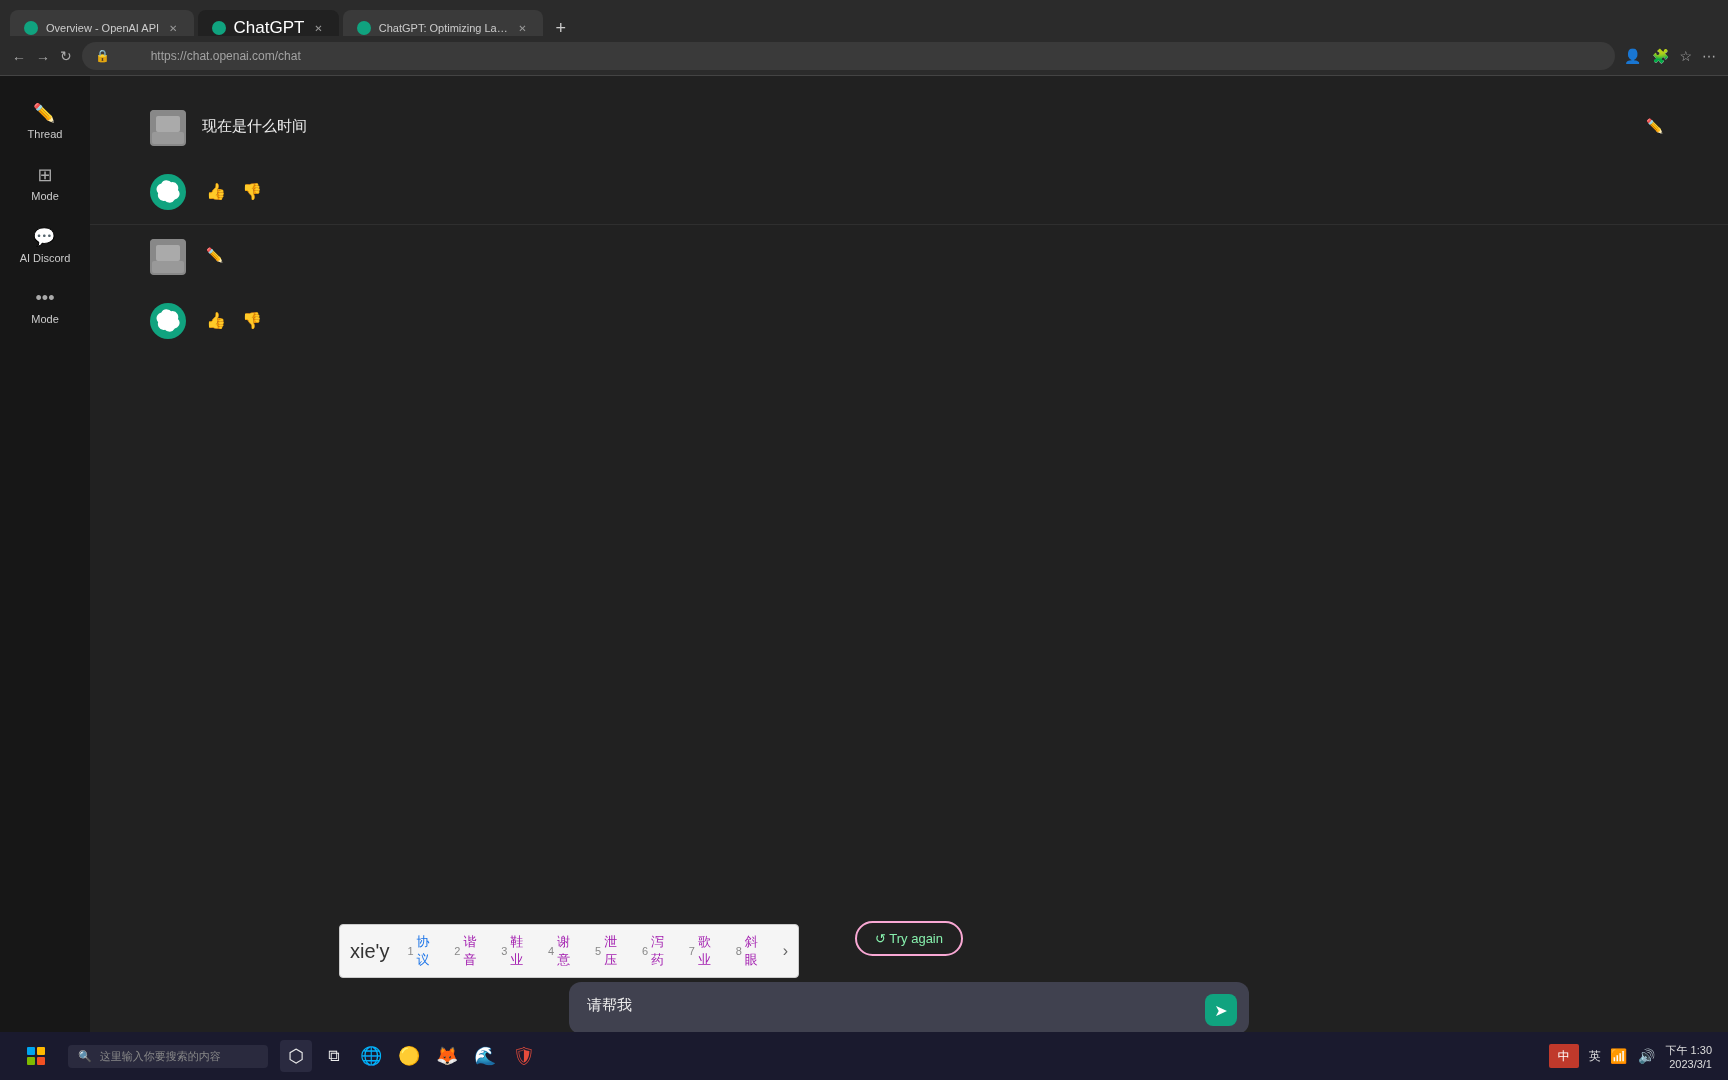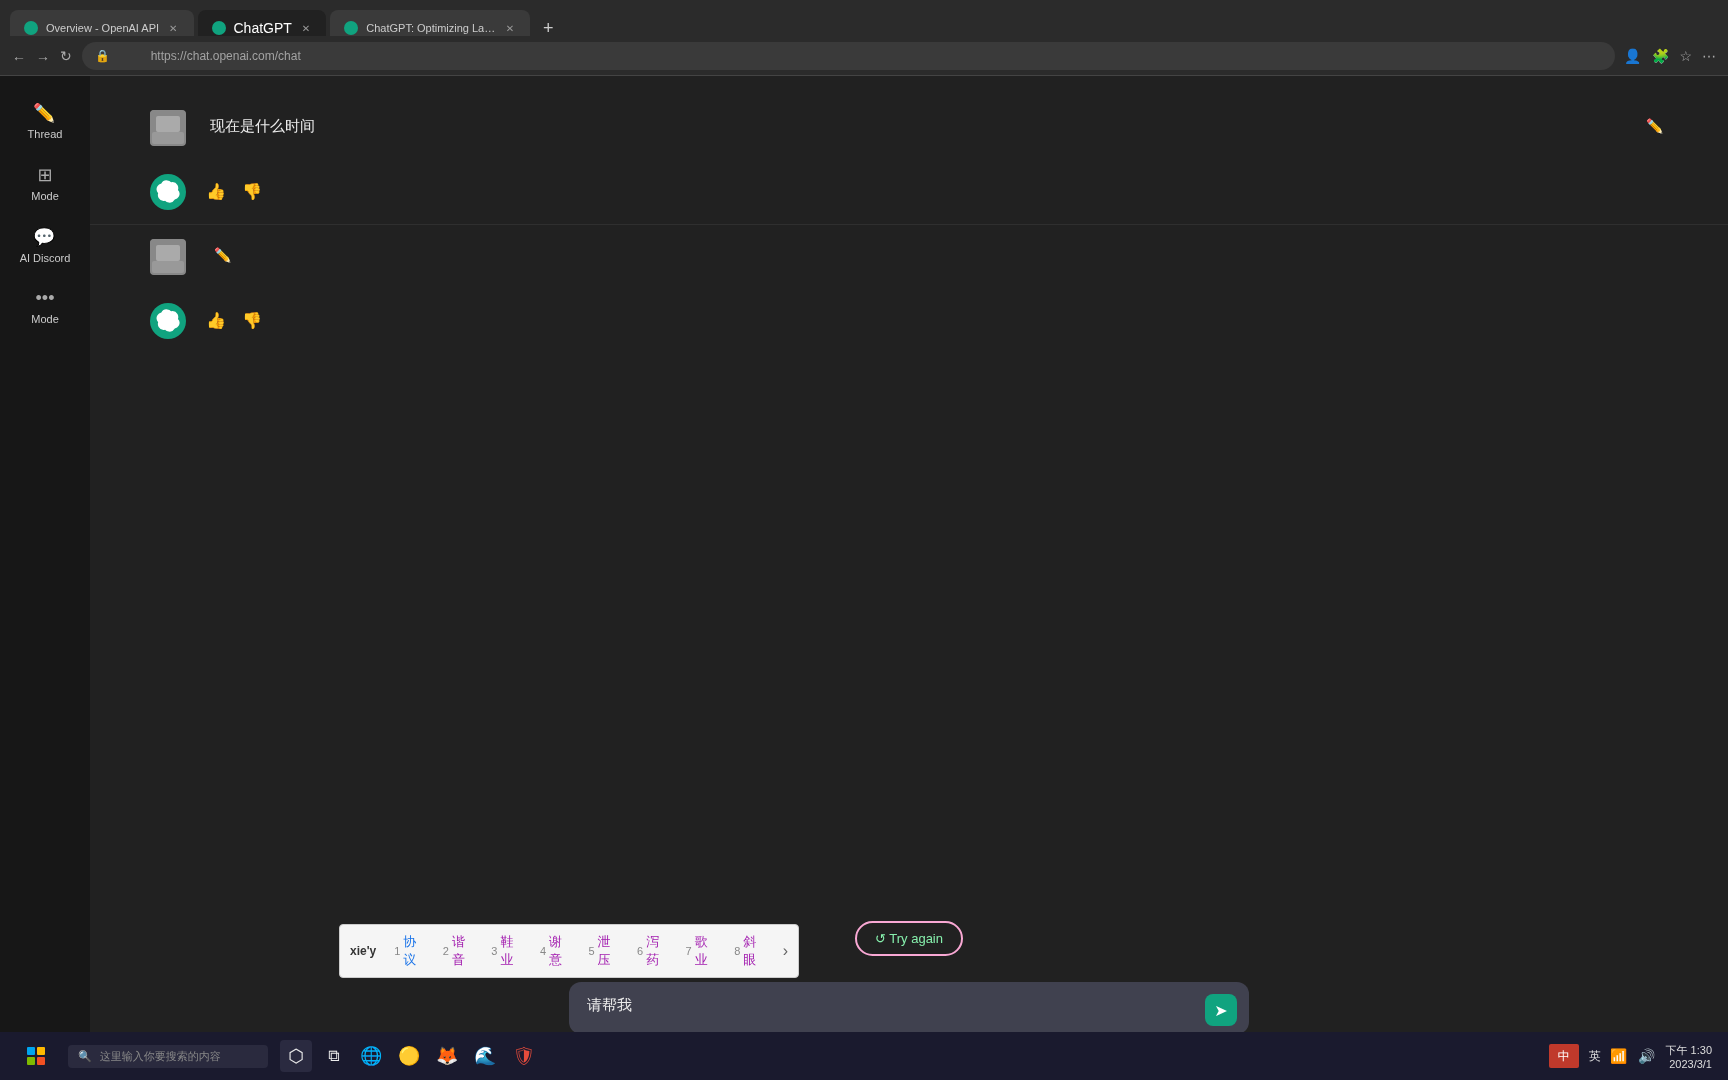--- a/index.html
+++ b/index.html
@@ -170,21 +170,21 @@
     .message-group {
       display: flex;
       flex-direction: column;
     }
 
     
     .user-message-row {
       display: flex;
       align-items: flex-start;
       padding: 14px 60px 14px 60px;
-      gap: 24px;
+      gap: 16px;
     }
 
     .user-avatar {
       width: 36px;
       height: 36px;
       border-radius: 4px;
       background: #555;
       flex-shrink: 0;
       overflow: hidden;
       display: flex;
@@ -352,23 +352,23 @@
       left: 50%;
       transform: translateX(-50%);
       z-index: 200;
       width: 460px;
       font-size: 13px;
       color: #333;
     }
 
     .ime-input-text {
       color: #333;
-      font-weight: bold;
+      font-weight: normal;
       margin-right: 8px;
-      font-size: 12px;
+      font-size: 20px;
     }
 
     .ime-candidate {
       display: flex;
       align-items: center;
       gap: 3px;
       cursor: pointer;
       padding: 2px 4px;
     }
 
@@ -509,21 +509,21 @@
 
 <div class="browser-chrome">
   <div class="tab-bar">
     <div class="tab">
       <span class="favicon-openai"></span>
       <span style="font-size:11px;white-space:nowrap;overflow:hidden;text-overflow:ellipsis;max-width:130px;">Overview - OpenAI API</span>
       <span class="tab-close">✕</span>
     </div>
     <div class="tab active">
       <span style="width:14px;height:14px;background:#10a37f;border-radius:50%;display:inline-block;flex-shrink:0;"></span>
-      <span style="font-size:14px;white-space:nowrap;overflow:hidden;text-overflow:ellipsis;max-width:130px;">ChatGPT</span>
+      <span style="font-size:17px;white-space:nowrap;overflow:hidden;text-overflow:ellipsis;max-width:130px;">ChatGPT</span>
       <span class="tab-close">✕</span>
     </div>
     <div class="tab">
       <span style="width:14px;height:14px;background:#10a37f;border-radius:50%;display:inline-block;flex-shrink:0;"></span>
       <span style="font-size:11px;white-space:nowrap;overflow:hidden;text-overflow:ellipsis;max-width:160px;">ChatGPT: Optimizing Language</span>
       <span class="tab-close">✕</span>
     </div>
     <div class="tab-add">+</div>
   </div>
 </div>

